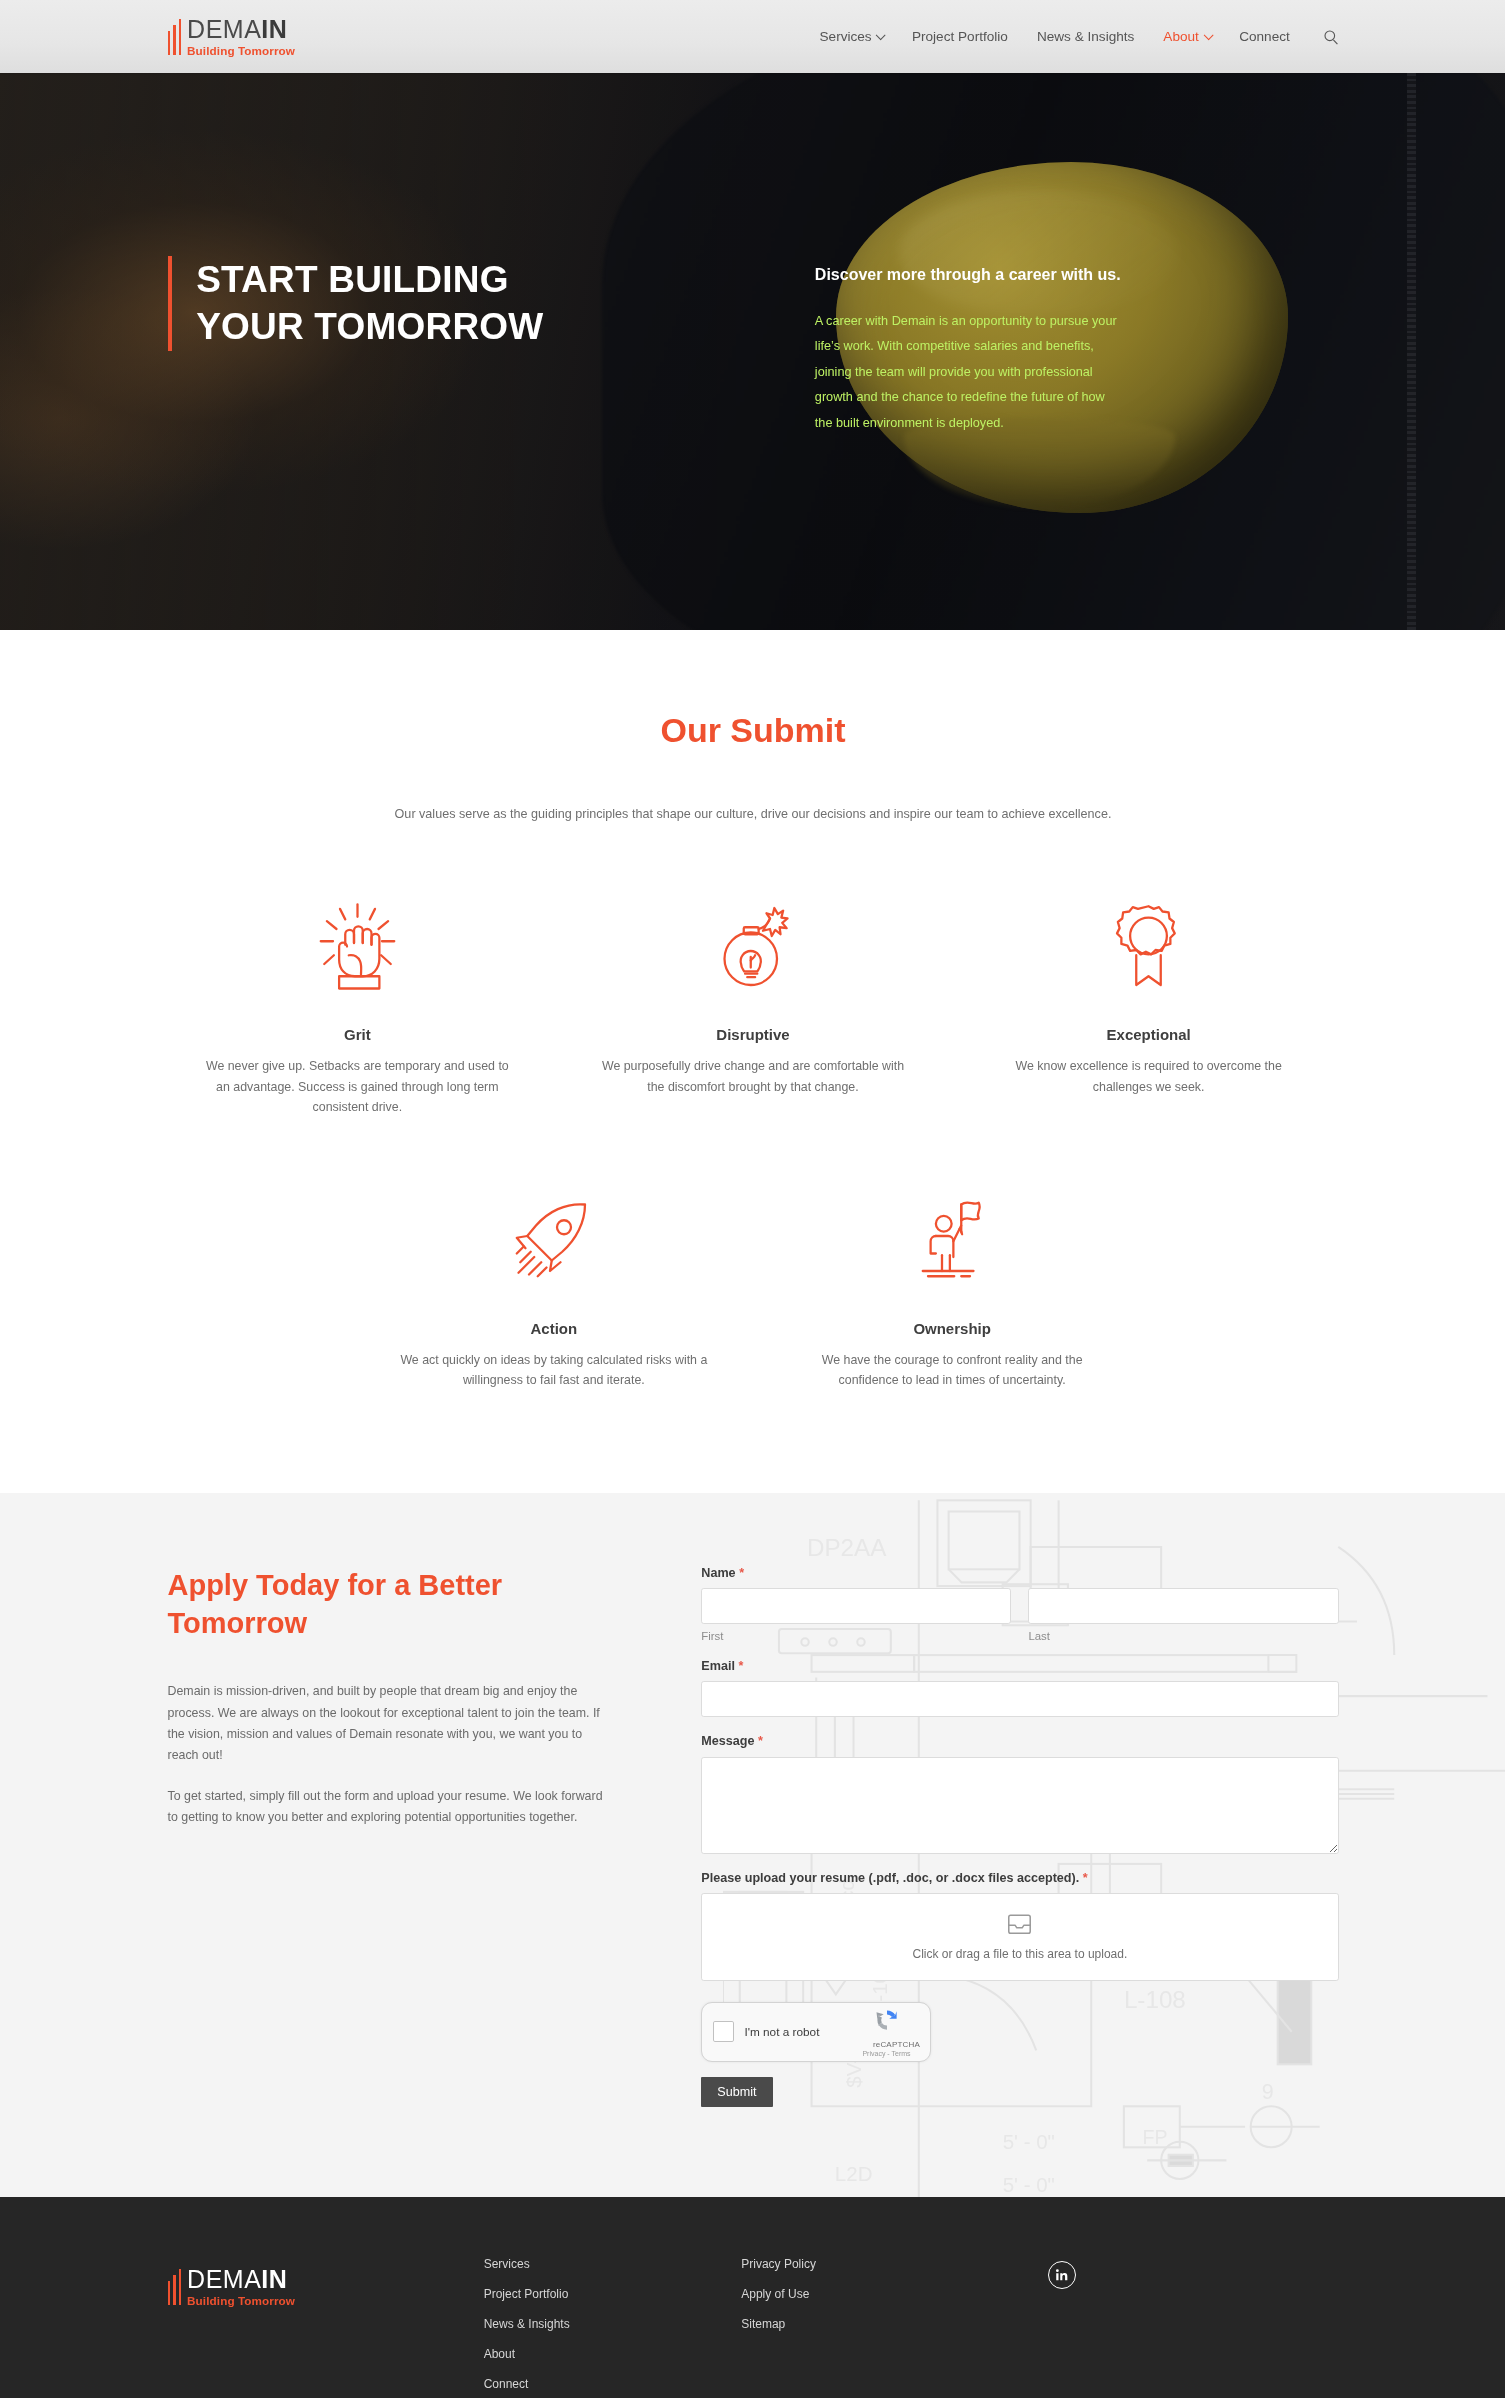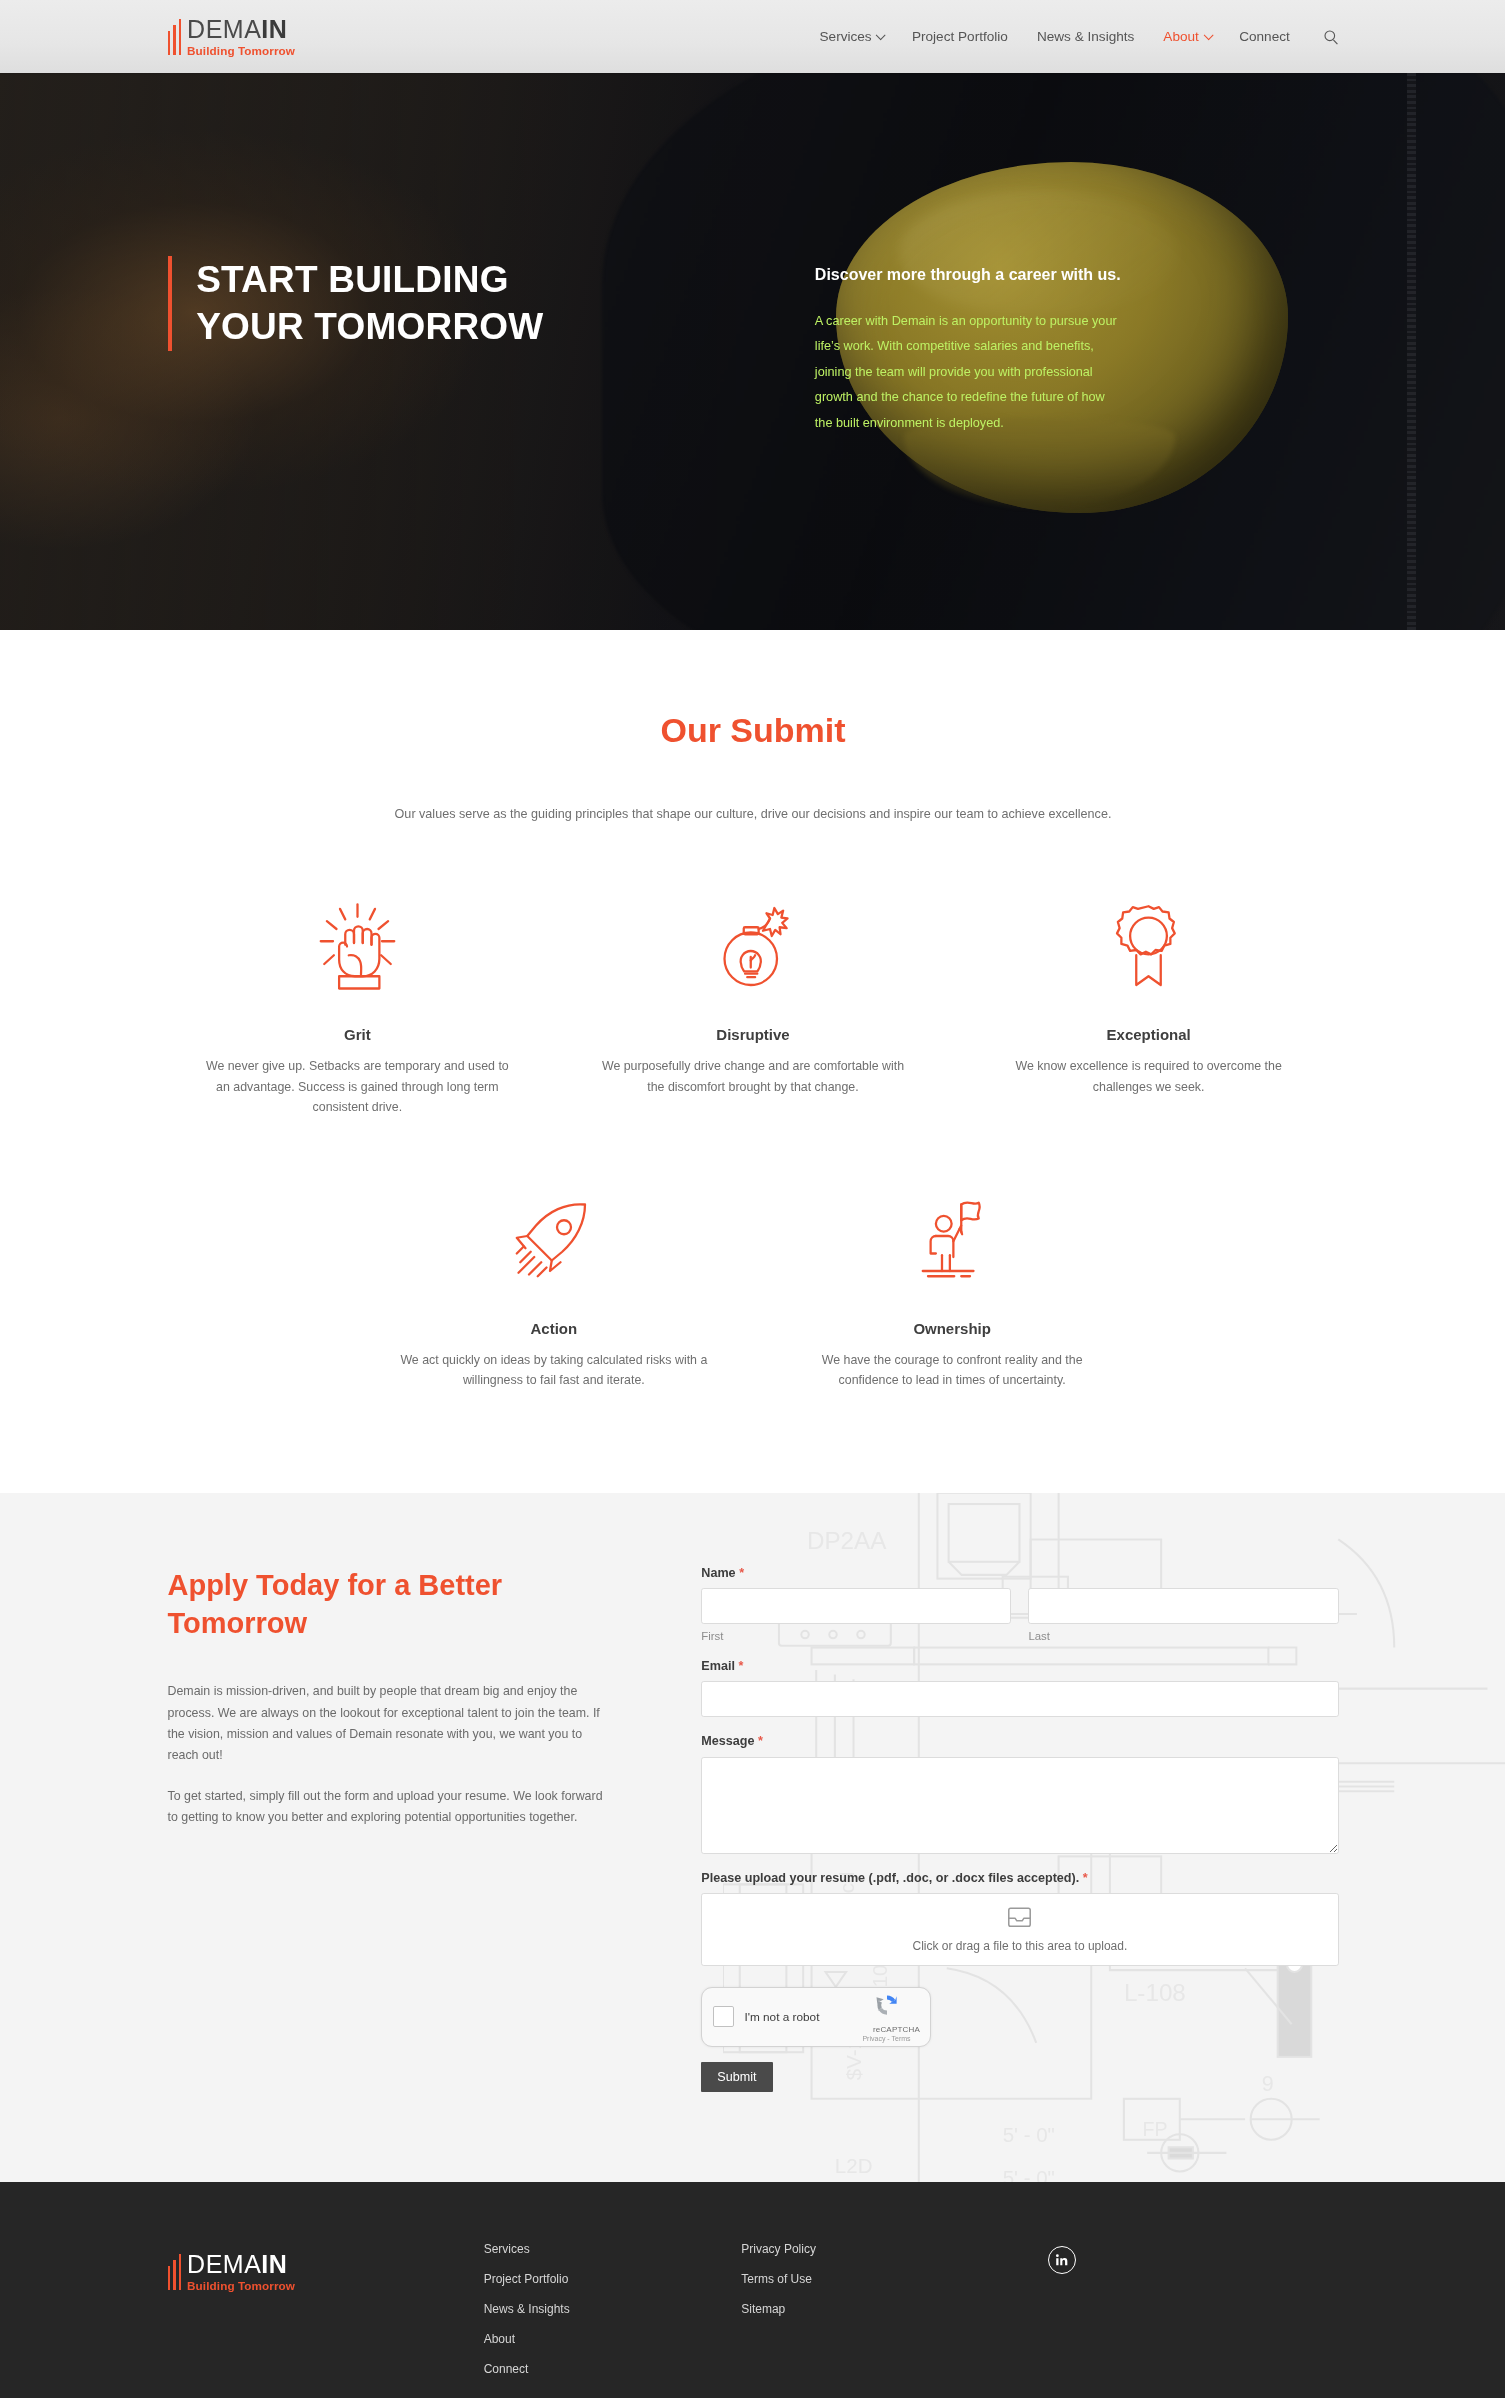--- a/index.html
+++ b/index.html
@@ -297,21 +297,21 @@
     font-size: 12.6px;
     font-family: "Liberation Sans", sans-serif;
     resize: vertical;
     outline: none;
     display:block;
   }
   .dropzone {
     background: #fff;
     border: 0.9px solid #dcdcdc;
     border-radius: 2.8px;
-    height: 73px;
+    height: 88px;
     display: flex;
     flex-direction: column;
     align-items: center;
     justify-content: center;
     gap: 8.4px;
     cursor: pointer;
   }
   .dropzone-text { font-size: 12px; color: #6f6f6f; }
 
   .recaptcha {
@@ -736,21 +736,21 @@
     <div class="f-col">
       <a class="f-link">Services</a>
       <a class="f-link">Project Portfolio</a>
       <a class="f-link">News &amp; Insights</a>
       <a class="f-link">About</a>
       <a class="f-link">Connect</a>
     </div>
 
     <div class="f-col narrow">
       <a class="f-link">Privacy Policy</a>
-      <a class="f-link">Terms of Use</a>
+      <a class="f-link">Apply of Use</a>
       <a class="f-link">Sitemap</a>
     </div>
 
     <div class="f-social">
       <span class="li-badge">
         <svg width="14" height="14" viewBox="0 0 16 16" fill="#ffffff">
           <rect x="1.4" y="6" width="2.6" height="8"></rect>
           <circle cx="2.7" cy="3" r="1.6"></circle>
           <path d="M6 6h2.5v1.2c.5-.8 1.4-1.4 2.6-1.4 2 0 3 1.3 3 3.6V14h-2.6V9.7c0-1.1-.4-1.8-1.4-1.8-.9 0-1.4.6-1.6 1.2-.1.2-.1.5-.1.8V14H6z"></path>
         </svg>

